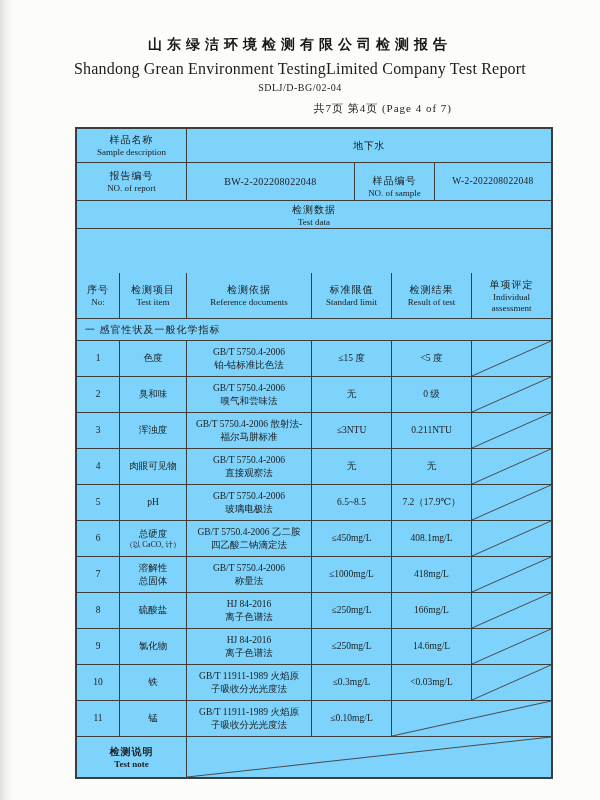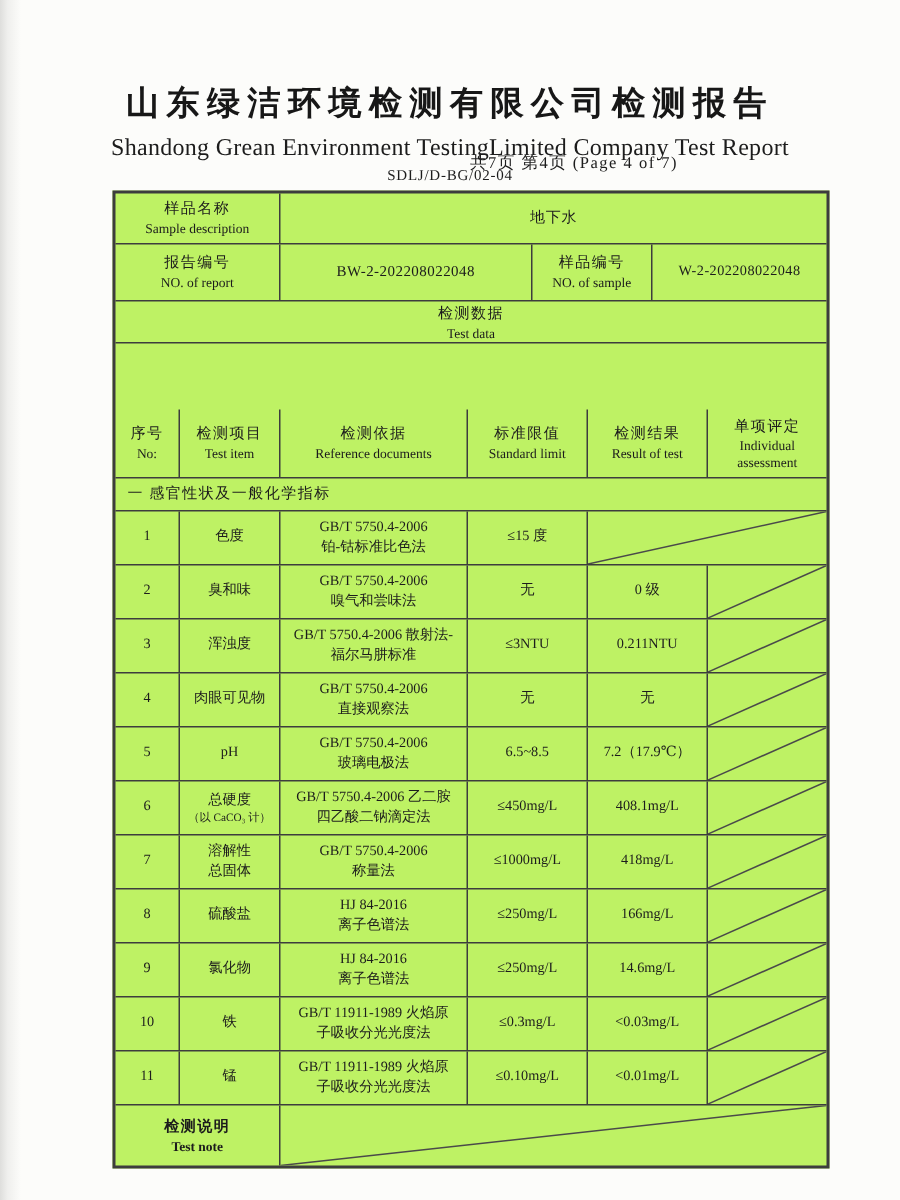--- a/index.html
+++ b/index.html
@@ -14,37 +14,37 @@
     color:var(--txt);
     position:relative;
     overflow:hidden;
   }
   .scan-edge{
     position:absolute;left:0;top:0;bottom:0;width:14px;
     background:linear-gradient(90deg,#dededc 0px,#efefed 5px,rgba(252,252,250,0) 14px);
   }
   .hdr{position:relative;padding-top:36px;}
   .title-cn{
-    text-align:center;font-size:22px;font-weight:bold;
-    letter-spacing:5px;color:#171717;margin-top:18px;
+    text-align:center;font-size:14px;font-weight:bold;
+    letter-spacing:5px;color:#171717;
   }
   .title-en{
     text-align:center;font-size:16px;font-weight:normal;
     margin-top:6px;letter-spacing:0.2px;
   }
   .doc-code{text-align:center;font-size:10px;margin-top:4px;letter-spacing:0.5px;}
   .page-info{
     position:absolute;right:148px;top:101px;
     font-size:11px;letter-spacing:1px;
   }
   
   .rtable{
     position:absolute;left:75px;top:127px;width:478px;
     border:2px solid var(--bc);
-    background:#bef264;
+    background:#7dd3fc;
     box-sizing:border-box;
   }
   .trow{display:flex;border-bottom:1px solid var(--bc);box-sizing:border-box;}
   .trow:last-child{border-bottom:none;font-weight:bold;}
   .c{
     display:flex;flex-direction:column;align-items:center;justify-content:center;
     text-align:center;border-right:1px solid var(--bc);
     box-sizing:border-box;padding:1px 2px;
     font-size:9.5px;line-height:1.35;white-space:pre-line;
     position:relative;min-width:0;
@@ -63,21 +63,21 @@
   .r-note{height:40px;}
   
   .w-no{width:43px;flex:none;}
   .w-item{width:67px;flex:none;}
   .w-method{width:125px;flex:none;}
   .w-limit{width:80px;flex:none;align-items:center;}
   .w-result{width:80px;flex:none;}
   .w-assess{flex:1;}
   .w-lab{width:110px;flex:none;}
   .w-val1{width:168px;flex:none;}
-  .w-lab2{width:80px;flex:none;}
+  .w-lab2{width:80px;flex:none;justify-content:flex-end;}
   .w-val2{flex:1;}
   .w-full{flex:1;}
   .banner-cell{justify-content:flex-start;}
   .group-cell{
     align-items:flex-start;justify-content:center;text-align:left;
     padding-left:8px;font-size:10px;letter-spacing:1px;
   }
   .val{font-size:10px;letter-spacing:0.5px;}
   .diag .slash{position:absolute;left:0;top:0;width:100%;height:100%;}
   .mono-num{letter-spacing:0.3px;}
@@ -154,20 +154,21 @@
   <div class="trow r-group">
     <div class="c w-full group-cell">一  感官性状及一般化学指标</div>
   </div>
 
   <div class="trow r-data">
     <div class="c w-no">1</div>
     <div class="c w-item">色度</div>
     <div class="c w-method">GB/T 5750.4-2006
 铂-钴标准比色法</div>
     <div class="c w-limit">≤15 度</div>
+    <div class="c w-result">&lt;5 度</div>
     <div class="c w-assess diag">
       <svg class="slash" viewBox="0 0 100 100" preserveAspectRatio="none">
           <line x1="0" y1="100" x2="100" y2="0" stroke="#4a4a4a" stroke-width="1" vector-effect="non-scaling-stroke"></line>
         </svg>
     </div>
   </div>
 
   <div class="trow r-data">
     <div class="c w-no">2</div>
     <div class="c w-item">臭和味</div>
@@ -297,21 +298,20 @@
         </svg>
     </div>
   </div>
 
   <div class="trow r-data">
     <div class="c w-no">11</div>
     <div class="c w-item">锰</div>
     <div class="c w-method">GB/T 11911-1989 火焰原
 子吸收分光光度法</div>
     <div class="c w-limit">≤0.10mg/L</div>
-    <div class="c w-result">&lt;0.01mg/L</div>
     <div class="c w-assess diag">
       <svg class="slash" viewBox="0 0 100 100" preserveAspectRatio="none">
           <line x1="0" y1="100" x2="100" y2="0" stroke="#4a4a4a" stroke-width="1" vector-effect="non-scaling-stroke"></line>
         </svg>
     </div>
   </div>
 
   <div class="trow r-note">
     <div class="c w-lab">
       <span class="cn">检测说明</span>

